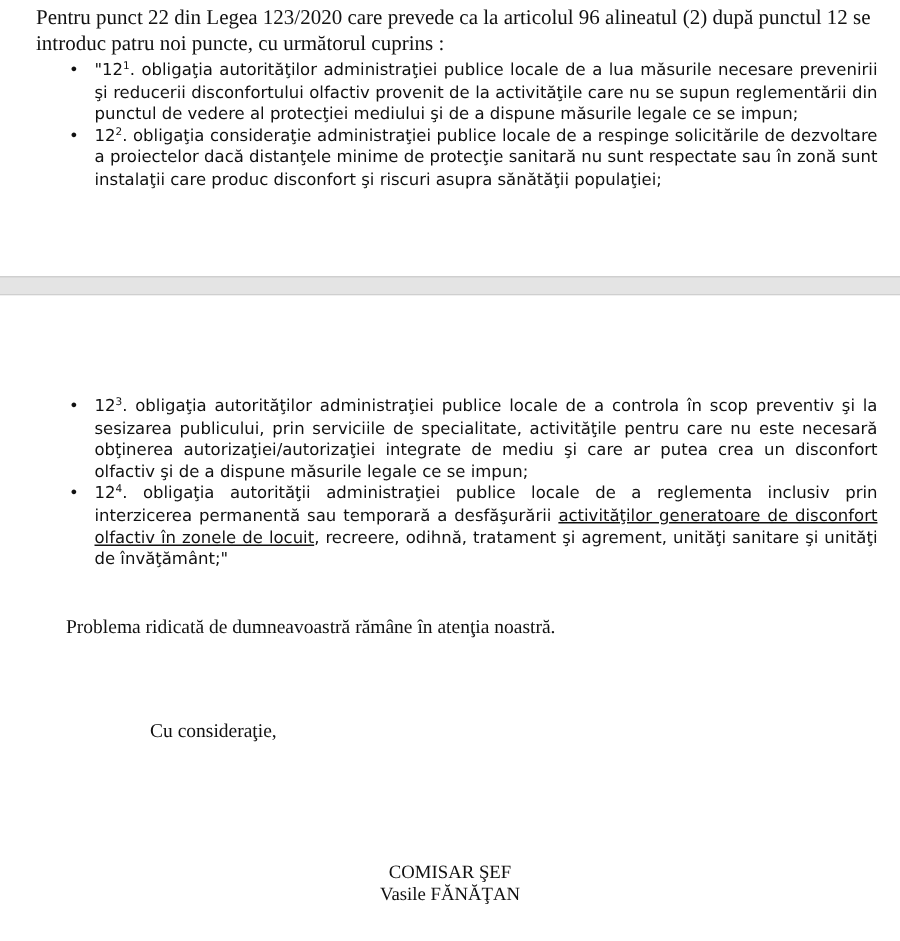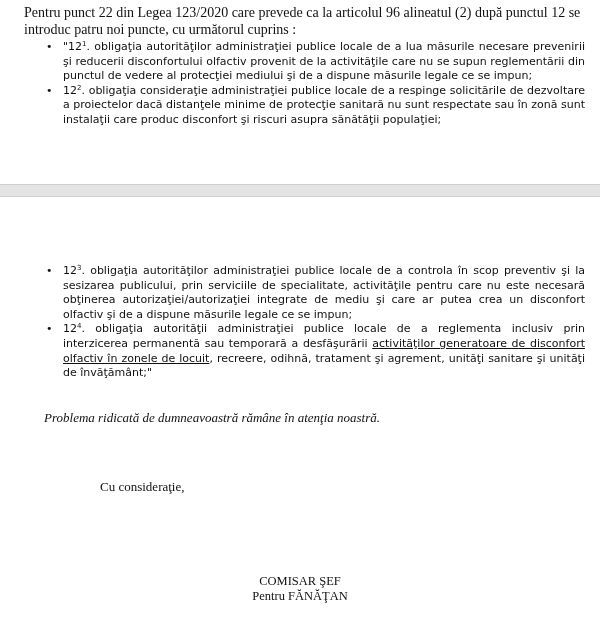--- a/index.html
+++ b/index.html
@@ -12,21 +12,21 @@
   .serif { font-family: "Liberation Serif", "DejaVu Serif", serif; color: #111; }
   .sans  { font-family: "DejaVu Sans", "Liberation Sans", sans-serif; color: #111; }
   .intro { position: absolute; left: 24px; top: 4px; width: 560px; font-size: 14px; line-height: 17px; }
   ul.points { list-style: none; margin: 0; padding: 0; position: absolute; left: 24px; width: 561px; }
   ul.points li { position: relative; padding-left: 39px; font-size: 11px; line-height: 14.6px; text-align: justify; margin: 0; }
   ul.points li .bullet { position: absolute; left: 22px; top: 0; font-size: 11px; }
   .list1 { top: 40px; }
   .list2 { top: 67px; }
   sup { font-size: 7px; line-height: 0; vertical-align: 4px; }
   .u { text-decoration: underline; }
-  .closing { position: absolute; left: 44px; top: 213px; font-size: 13px; font-style: italic; }
+  .closing { position: absolute; left: 44px; top: 213px; font-size: 13px; }
   .regards { position: absolute; left: 64px; top: 282px; font-size: 13px; margin-left: 36px; }
   .sign { position: absolute; left: 0; width: 600px; top: 377px; text-align: center; font-size: 12.5px; line-height: 15px; }
 </style>
 </head>
 <body>
 
 <div class="page page1">
   <p class="intro serif" style="margin:0;">Pentru punct 22 din Legea 123/2020 care prevede ca la articolul 96 alineatul (2) după punctul 12 se introduc patru noi puncte, cu următorul cuprins :</p>
 
   <ul class="points list1 sans">
@@ -53,15 +53,15 @@
       <span class="bullet">•</span>
       <span>12</span><sup>4</sup><span>. obligaţia autorităţii administraţiei publice locale de a reglementa inclusiv prin interzicerea permanentă sau temporară a desfăşurării </span><span class="u">activităţilor generatoare de disconfort olfactiv în zonele de locuit</span><span>, recreere, odihnă, tratament şi agrement, unităţi sanitare şi unităţi de învăţământ;"</span>
     </li>
   </ul>
 
   <div class="closing serif">Problema ridicată de dumneavoastră rămâne în atenţia noastră.</div>
   <div class="regards serif">Cu consideraţie,</div>
 
   <div class="sign serif">
     <div>COMISAR ŞEF</div>
-    <div>Pentru FĂNĂŢAN</div>
+    <div>Vasile FĂNĂŢAN</div>
   </div>
 </div>
 
 </body></html>

